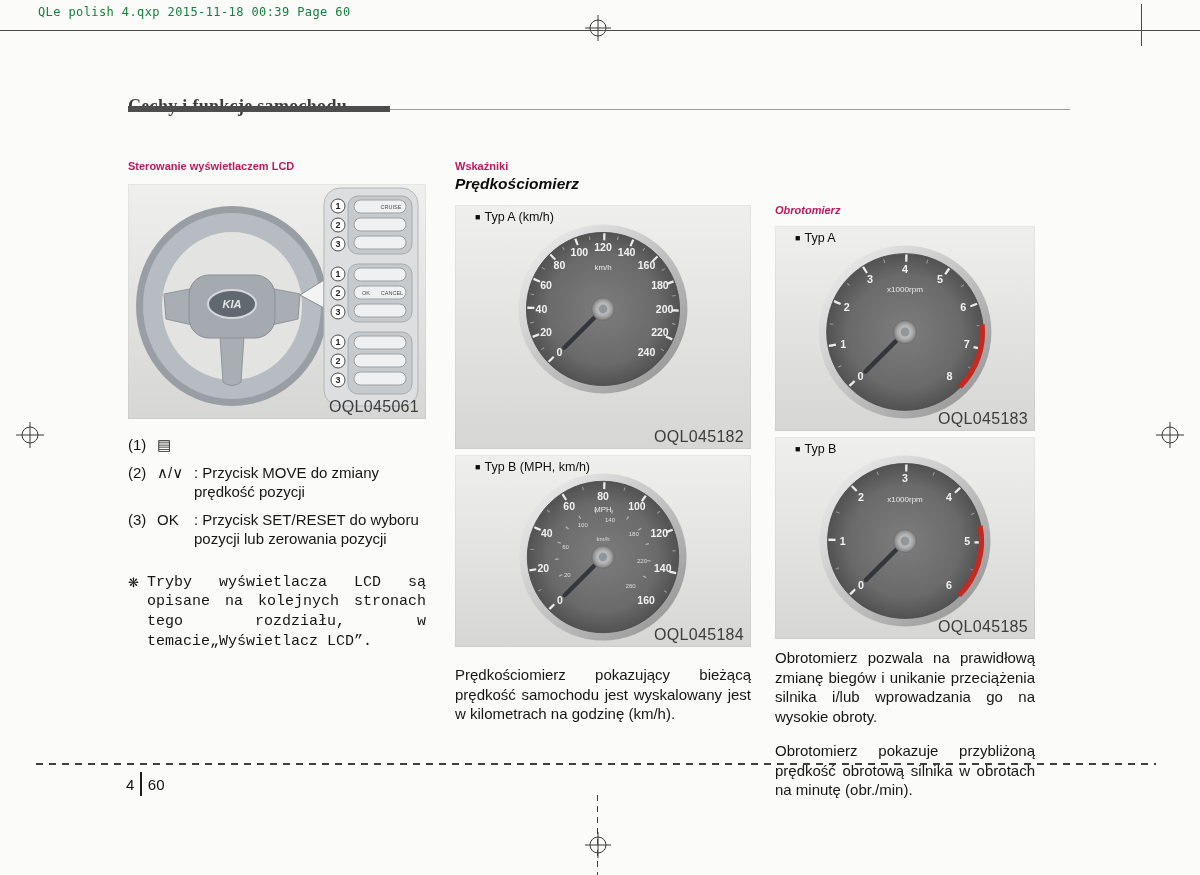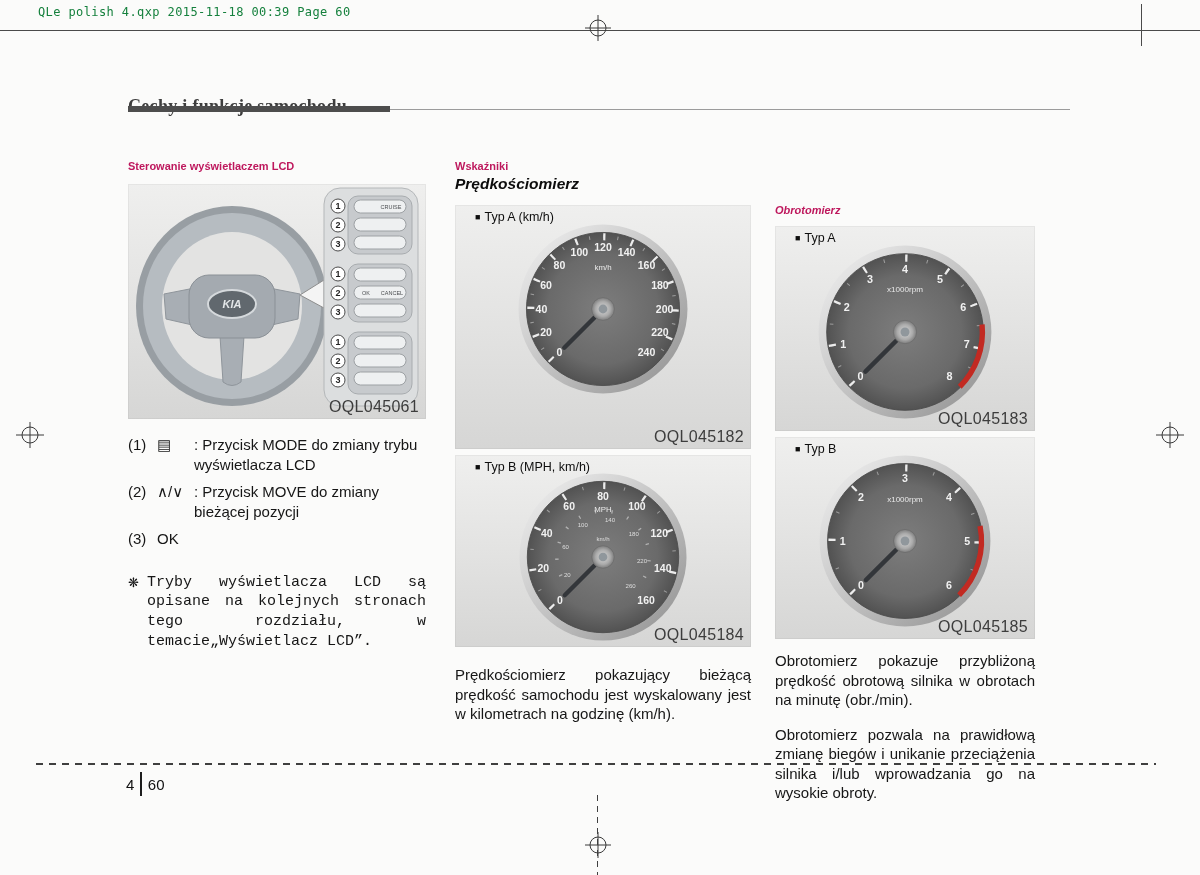--- a/index.html
+++ b/index.html
@@ -180,30 +180,30 @@
         <text class="callout-num" x="210" y="199">3</text>
       </svg>
       <span class="fig-code">OQL045061</span>
     </div>
 
 
     <div class="list">
       <div class="list-item">
         <span class="li-num">(1)</span>
         <span class="li-sym">▤</span>
-        <span class="li-text">: Przycisk MODE do zmiany trybu wyświetlacza LCD</span>
       </div>
       <div class="list-item">
         <span class="li-num">(2)</span>
         <span class="li-sym">∧/∨</span>
-        <span class="li-text">: Przycisk MOVE do zmiany bieżącej pozycji</span>
+        <span class="li-text">: Przycisk MOVE do zmiany prędkość pozycji</span>
       </div>
       <div class="list-item">
         <span class="li-num">(3)</span>
         <span class="li-sym">OK</span>
+        <span class="li-text">: Przycisk SET/RESET do wyboru pozycji lub zerowania pozycji</span>
       </div>
     </div>
 
     <div class="note">
       <span class="note-sym">❋</span>
       <span class="note-text">Tryby wyświetlacza LCD są opisane na kolejnych stronach tego rozdziału, w temacie„Wyświetlacz LCD”.</span>
     </div>
   </section>
 
   <section class="col col-mid">
@@ -334,22 +334,22 @@
           <text class="glab" x="149.5" y="153.5">6</text>
           <text class="gunit" x="100" y="56">x1000rpm</text>
           <line x1="100" y1="100" x2="56" y2="144" stroke="#33363a" stroke-width="5" stroke-linecap="round"></line>
           <circle cx="100" cy="100" r="13" fill="url(#gHub)" stroke="#6e6e6e"></circle>
           <circle cx="100" cy="100" r="5" fill="#90979c"></circle>
         </svg>
       </div>
       <span class="fig-code">OQL045185</span>
     </div>
 
+    <p class="para" style="margin-top:9px">Obrotomierz pozwala na prawidłową zmianę biegów i unikanie przeciążenia silnika i/lub wprowadzania go na wysokie obroty.</p>
     <p class="para" style="margin-top:12px">Obrotomierz pokazuje przybliżoną prędkość obrotową silnika w obrotach na minutę (obr./min).</p>
-    <p class="para" style="margin-top:9px">Obrotomierz pozwala na prawidłową zmianę biegów i unikanie przeciążenia silnika i/lub wprowadzania go na wysokie obroty.</p>
   </section>
 
   <div class="bottom-dash"></div>
   <div class="footer">
     <span>4</span>
     <span class="divider"></span>
     <span>60</span>
   </div>
 
 </div>

